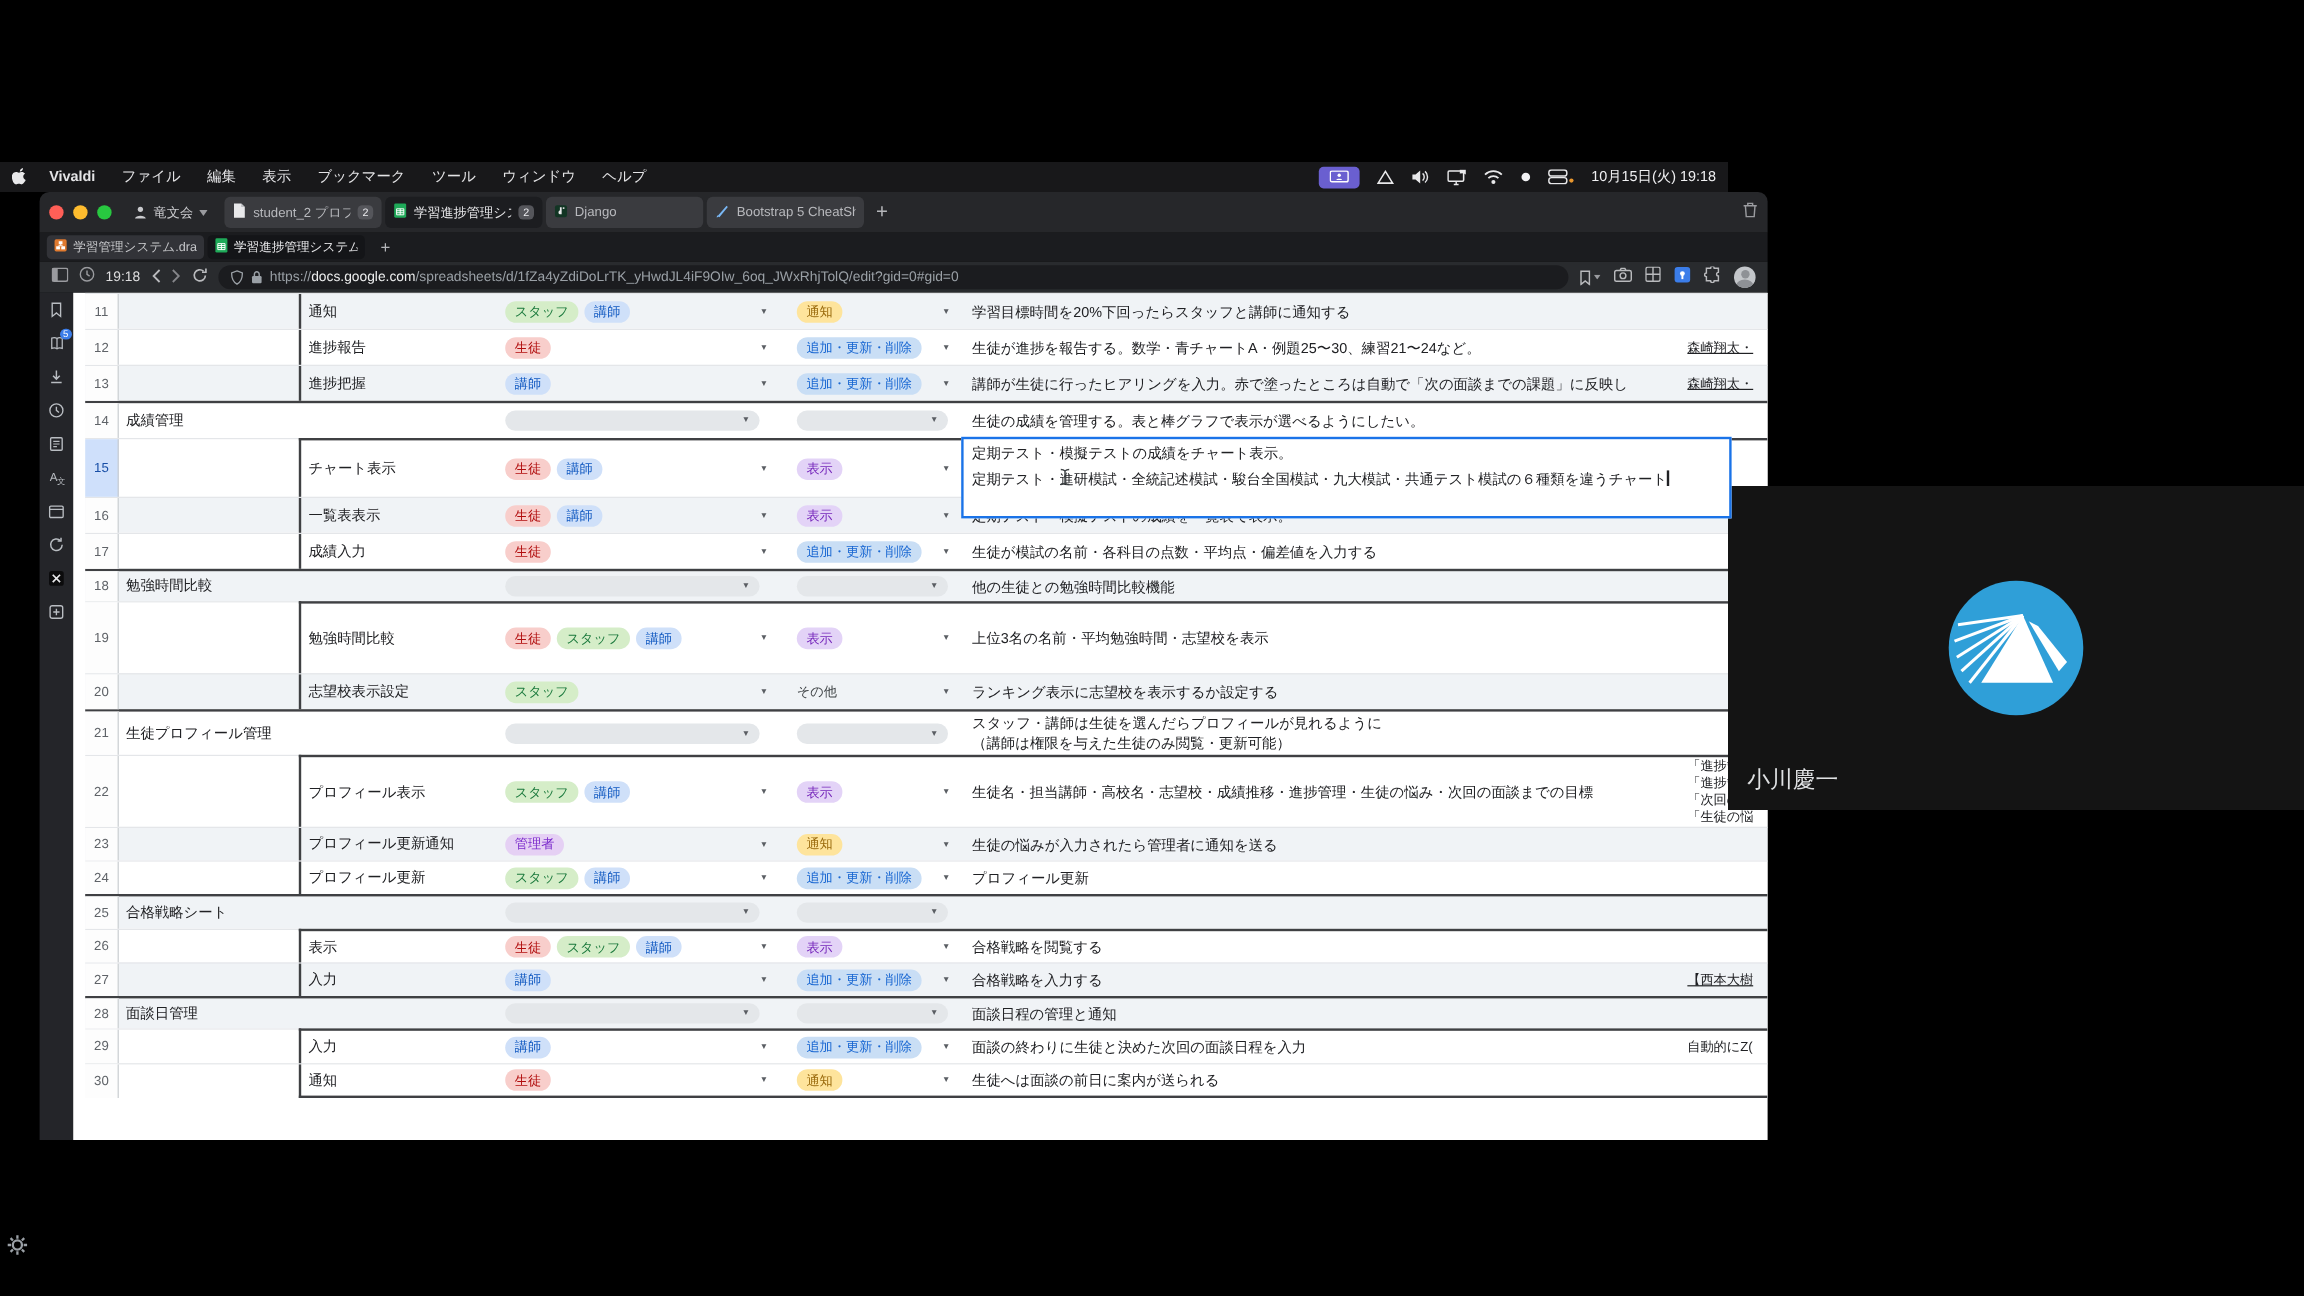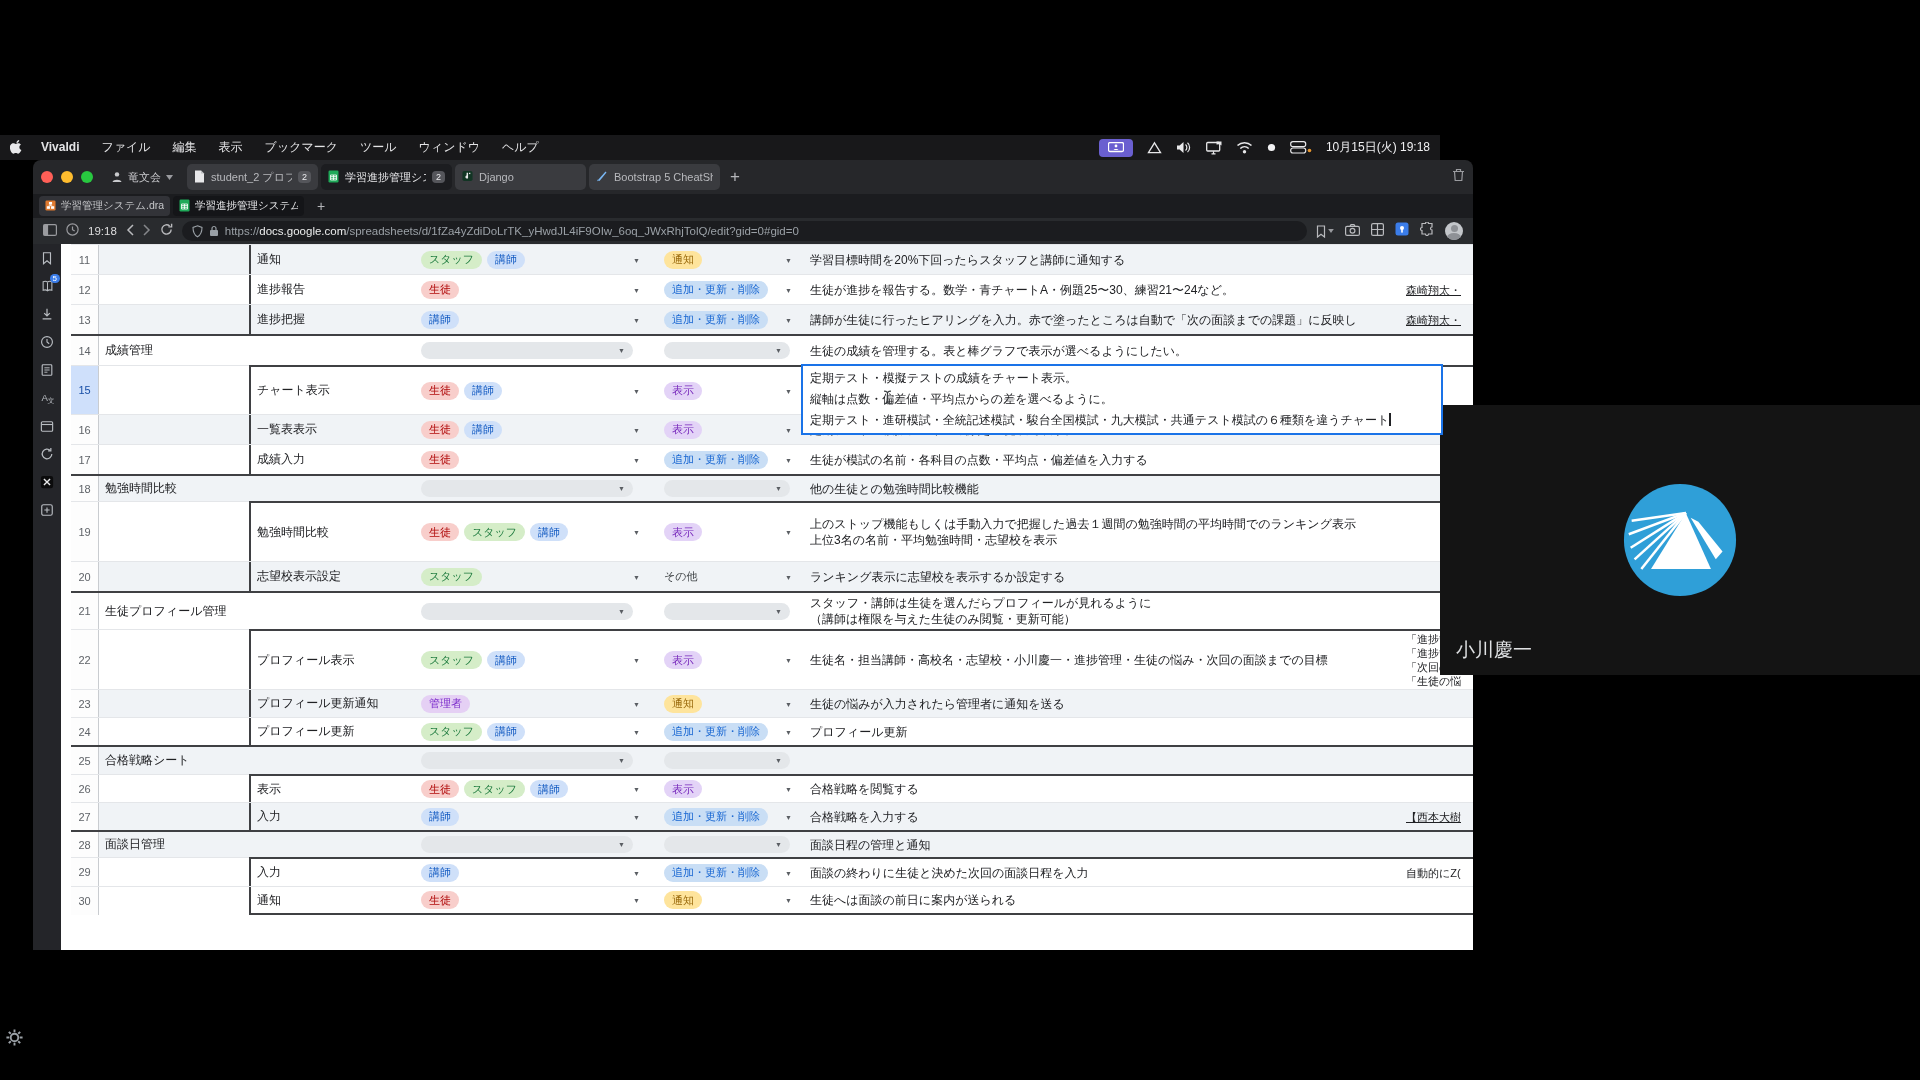--- a/index.html
+++ b/index.html
@@ -563,21 +563,20 @@
                 <span class="chip red">生徒</span>
                 <span class="chip green">スタッフ</span>
                 <span class="chip blue">講師</span>
                 <span class="dd">▼</span>
               </div>
               <div class="cell c-e">
                 <span class="chip purple">表示</span>
                 <span class="dd">▼</span>
               </div>
               <div class="cell c-f">
-                <div class="ln">上のストップ機能もしくは手動入力で把握した過去１週間の勉強時間の平均時間でのランキング表示</div>
                 <div class="ln">上位3名の名前・平均勉強時間・志望校を表示</div>
               </div>
               <div class="cell c-g"></div>
             </div>
           </div>
           <div class="srow band sub" style="min-height: 30px;">
             <div class="cell c-num">20</div>
             <div class="cell c-b"></div>
             <div class="rest">
               <div class="cell c-c">志望校表示設定</div>
@@ -625,21 +624,21 @@
               <div class="cell c-d">
                 <span class="chip green">スタッフ</span>
                 <span class="chip blue">講師</span>
                 <span class="dd">▼</span>
               </div>
               <div class="cell c-e">
                 <span class="chip purple">表示</span>
                 <span class="dd">▼</span>
               </div>
               <div class="cell c-f">
-                <div class="ln">生徒名・担当講師・高校名・志望校・小川慶一・進捗管理・生徒の悩み・次回の面談までの目標</div>
+                <div class="ln">生徒名・担当講師・高校名・志望校・成績推移・進捗管理・生徒の悩み・次回の面談までの目標</div>
               </div>
               <div class="cell c-g">
                 <div class="ln">「進捗管理</div>
                 <div class="ln">「進捗管理</div>
                 <div class="ln">「次回の面</div>
                 <div class="ln">「生徒の悩</div>
               </div>
             </div>
           </div>
           <div class="srow band sub" style="min-height: 28px;">
@@ -799,21 +798,20 @@
               <div class="cell c-f">
                 <div class="ln">生徒へは面談の前日に案内が送られる</div>
               </div>
               <div class="cell c-g"></div>
             </div>
           </div>
         </div>
 
       <div id="edit-overlay">
           <div class="ln">定期テスト・模擬テストの成績をチャート表示。</div>
-          <div class="ln">縦軸は点数・偏差値・平均点からの差を選べるように。</div>
           <div class="ln">定期テスト・進研模試・全統記述模試・駿台全国模試・九大模試・共通テスト模試の６種類を違うチャート<span class="caret"></span></div>
         </div>
       <span id="ibeam">
         <svg width="9" height="15" viewBox="0 0 9 15">
             <path d="M1 1.2c1.6 0 2.6.4 3.5 1.3.9-.9 1.9-1.3 3.5-1.3M1 13.8c1.6 0 2.6-.4 3.5-1.3.9.9 1.9 1.3 3.5 1.3M4.5 2.5v10" fill="none" stroke="#3c4043" stroke-width="1.2"></path>
           </svg>
       </span>
 
     </div>
   </div>

